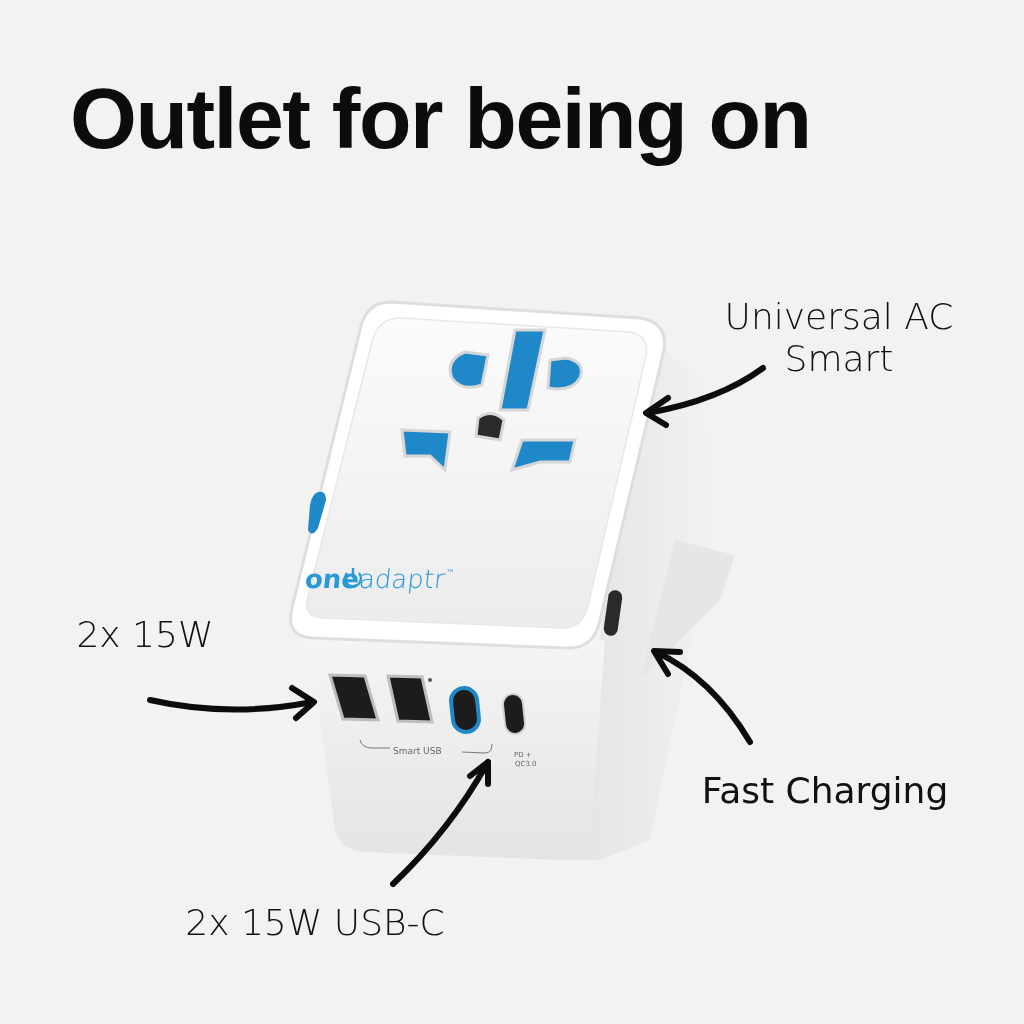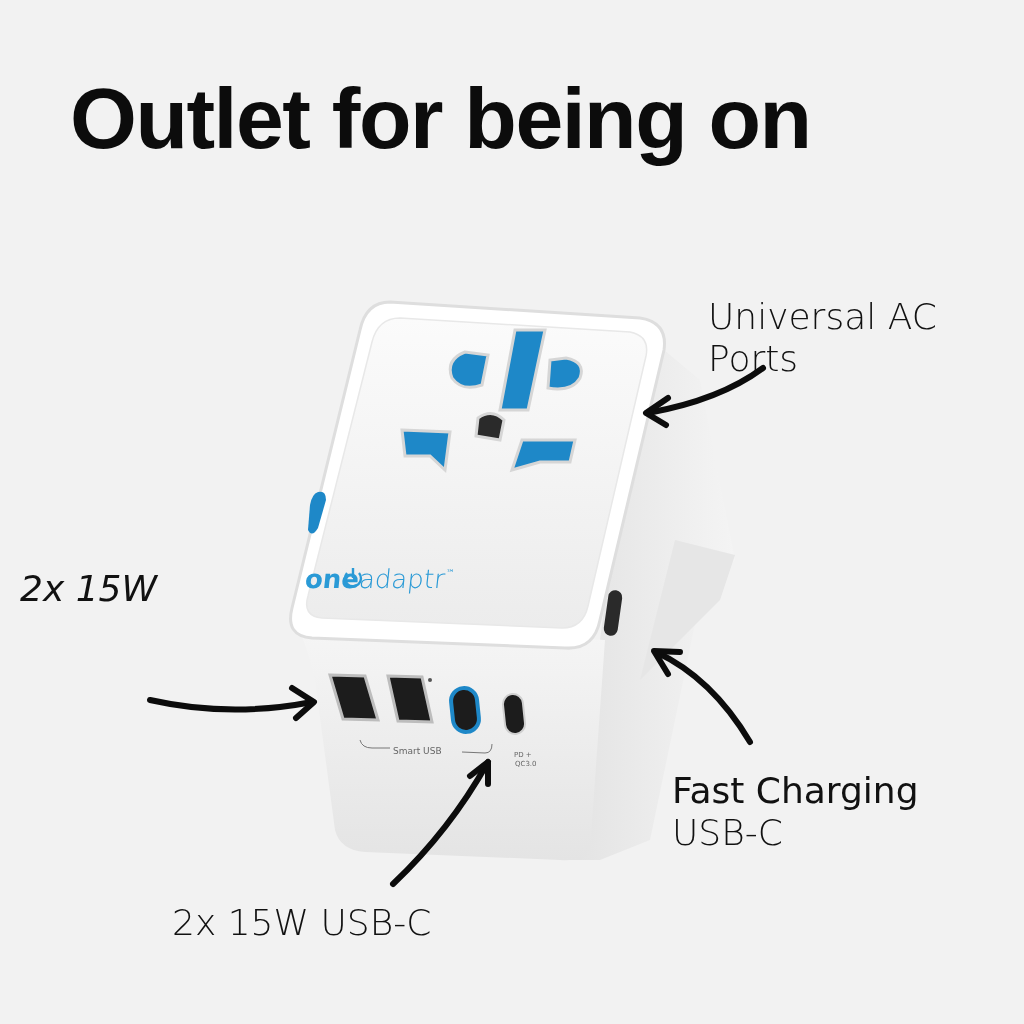--- a/index.html
+++ b/index.html
@@ -8,21 +8,21 @@
       background: #f2f2f2; position: relative;
       font-family: "DejaVu Sans", sans-serif; color: #0c0c0c;
     }
     .headline {
       position: absolute; left: 70px; top: 72px; margin: 0;
       font-family: "Liberation Sans", sans-serif;
       font-weight: 700; font-size: 86px; line-height: 92px; letter-spacing: -1.5px;
       color: #0c0c0c;
     }
     .label {
-      position: absolute; text-align: left;
+      position: absolute; text-align: center;
       font-family: "DejaVu Sans", sans-serif; font-weight: 300;
       font-size: 36px; line-height: 42px; color: #111; white-space: nowrap;
     }
     .label .bold { font-weight: 400; display: block; }
     .label span { display: block; }
     svg.scene { position: absolute; left: 0; top: 0; }
   </style>
 </head>
 <body>
 
@@ -110,27 +110,26 @@
     </g>
     <g>
       <path d="M750 742 Q712 678 656 652"></path>
       <path d="M680 652 L654 651 L668 674"></path>
     </g>
   </g>
 </svg>
 
 <div class="label" style="left:708px; top:296px; width:262px;">
   <span>Universal AC</span>
-  <span>Ports</span>
+  <span>Smart</span>
 </div>
 
-<div class="label" style="left:20px; top:568px; width:250px;font-style:italic;">
+<div class="label" style="left:20px; top:614px; width:250px;">
   <span>2x 15W</span>
 </div>
 
 <div class="label" style="left:172px; top:902px; width:286px;">
   <span>2x 15W USB-C</span>
 </div>
 
 <div class="label" style="left:672px; top:770px; width:306px;">
   <span class="bold">Fast Charging</span>
-  <span>USB-C</span>
 </div>
 
 </body></html>

